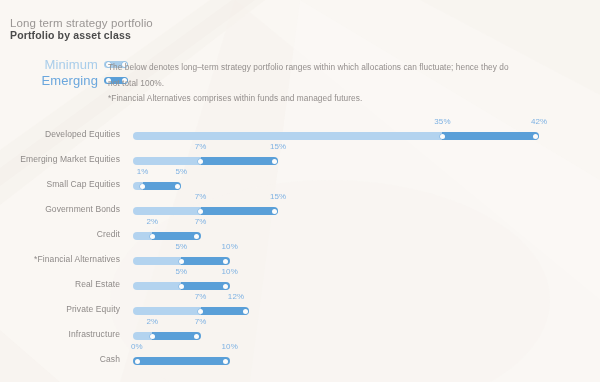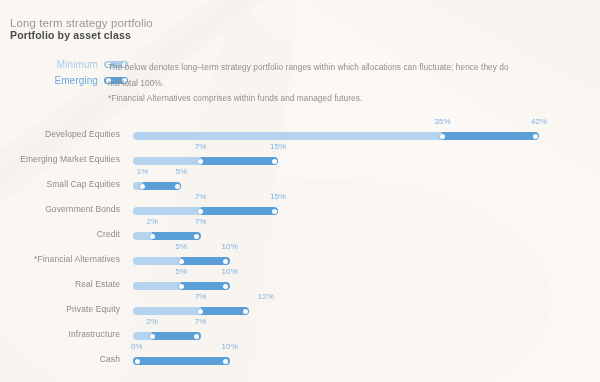--- a/index.html
+++ b/index.html
@@ -11,21 +11,21 @@
   }
   
   #bg-texture{position:absolute;inset:0;pointer-events:none;}
 
   #header{position:absolute;left:10px;top:8px;}
   #title{font-size:10.5px;font-weight:bold;color:#4a4a4a;letter-spacing:.15px;}
   #subtitle{font-size:11.5px;color:#9a9694;margin-top:9px;letter-spacing:.1px;}
 
   #legend{position:absolute;left:18px;top:58px;width:110px;}
   .legend-row{display:flex;align-items:center;justify-content:flex-end;height:13px;margin-bottom:3px;}
-  .legend-label{font-size:10px;letter-spacing:.1px;margin-right:6px;}
+  .legend-label{font-size:13px;letter-spacing:.1px;margin-right:6px;}
   .legend-label.min{color:#a9cdea;}
   .legend-label.max{color:#6ba7dd;}
   .legend-pill{position:relative;width:24px;height:7px;border-radius:4px;}
   .legend-pill.min{background:#a9cdea;}
   .legend-pill.max{background:#5a9fd8;}
   .legend-pill .dot{position:absolute;top:1px;width:5px;height:5px;border-radius:50%;
     background:#fdfcfb;box-shadow:0 0 0 .5px rgba(90,159,216,.5);}
   .legend-pill .dot.l{left:1.5px;}
   .legend-pill .dot.r{right:1.5px;}
 
@@ -169,21 +169,21 @@
     </div>
     <div class="row">
       <div class="row-label">Private Equity</div>
       <div class="track" style="width: 116.04px;">
         <div class="seg-min" style="width: 67.69px;"></div>
         <div class="seg-max cap-r" style="left: 67.69px; width: 48.35px;"></div>
         <div class="handle" style="left: 65.19px;"></div>
         <div class="handle" style="left: 109.54px;"></div>
       </div>
       <div class="vlabel" style="left: 200.69px;">7%</div>
-      <div class="vlabel" style="left: 266px;">12%</div>
+      <div class="vlabel" style="left: 236px;">12%</div>
     </div>
     <div class="row">
       <div class="row-label">Infrastructure</div>
       <div class="track" style="width: 67.69px;">
         <div class="seg-min" style="width: 19.34px;"></div>
         <div class="seg-max cap-r" style="left: 19.34px; width: 48.35px;"></div>
         <div class="handle" style="left: 16.84px;"></div>
         <div class="handle" style="left: 61.19px;"></div>
       </div>
       <div class="vlabel" style="left: 152.34px;">2%</div>

